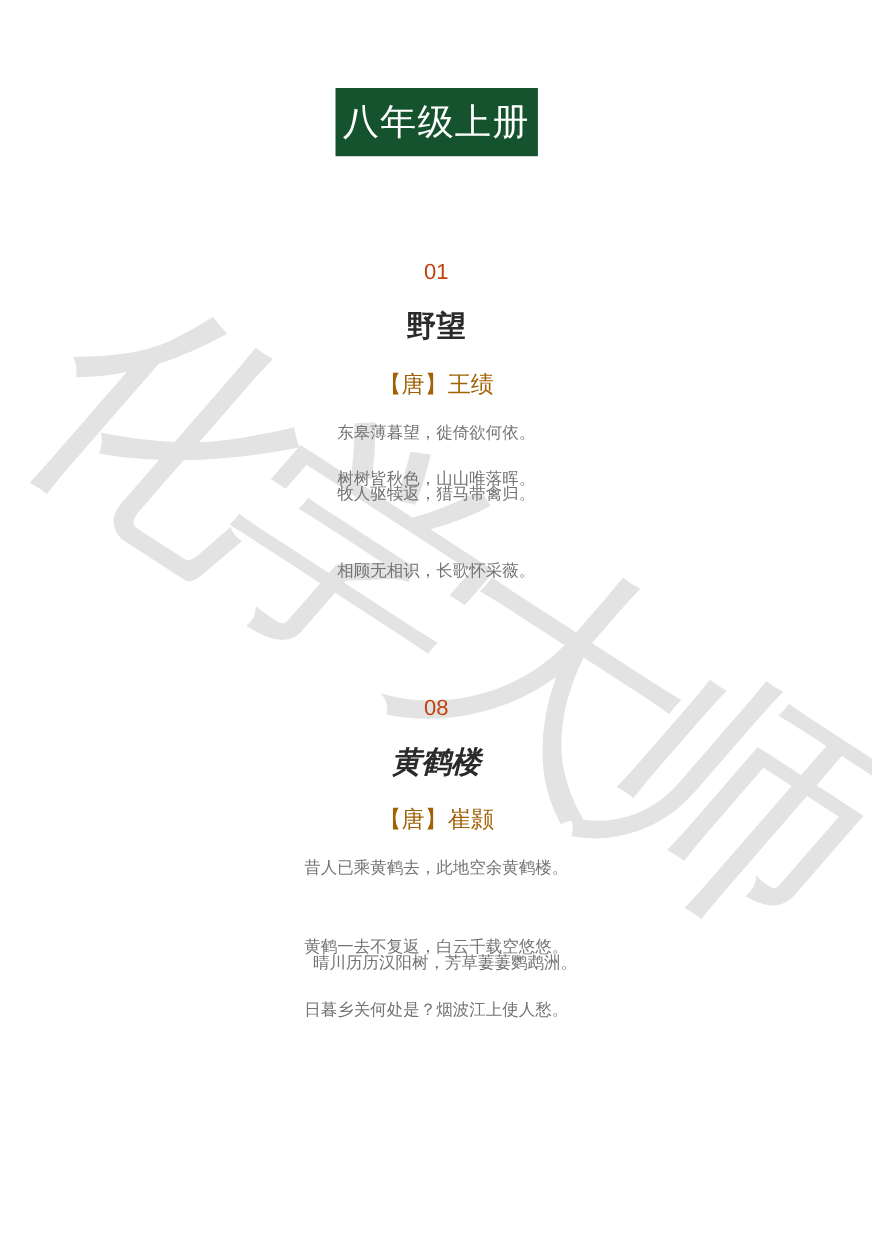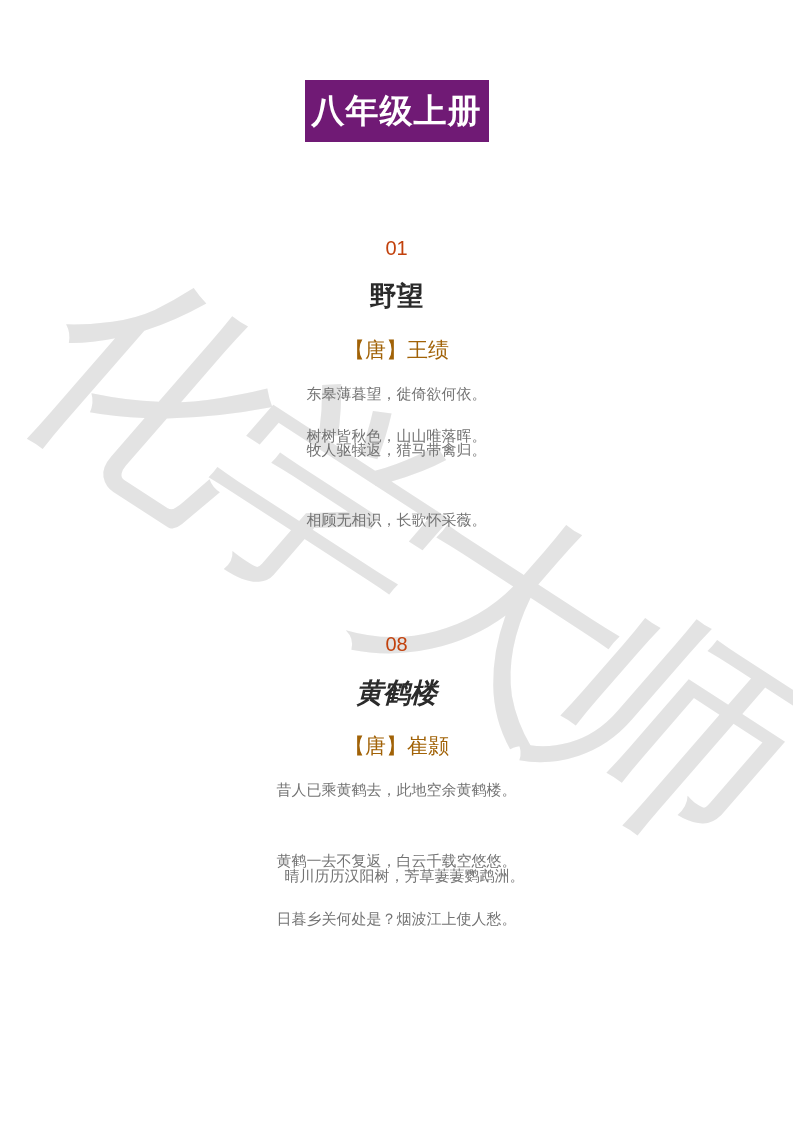--- a/index.html
+++ b/index.html
@@ -36,24 +36,24 @@
   .content-layer {
     position: absolute;
     inset: 0;
     z-index: 1;
   }
   .title-box {
     position: absolute;
     top: 80px;
     left: 50%;
     transform: translateX(-50%);
-    background: #701a75;
+    background: #14532d;
     color: #ffffff;
     font-size: 33px;
-    font-weight: 700;
+    font-weight: 400;
     line-height: 62px;
     padding: 0 7px;
     letter-spacing: 1px;
     white-space: nowrap;
   }
   .line {
     position: absolute;
     left: 0;
     right: 0;
     text-align: center;

